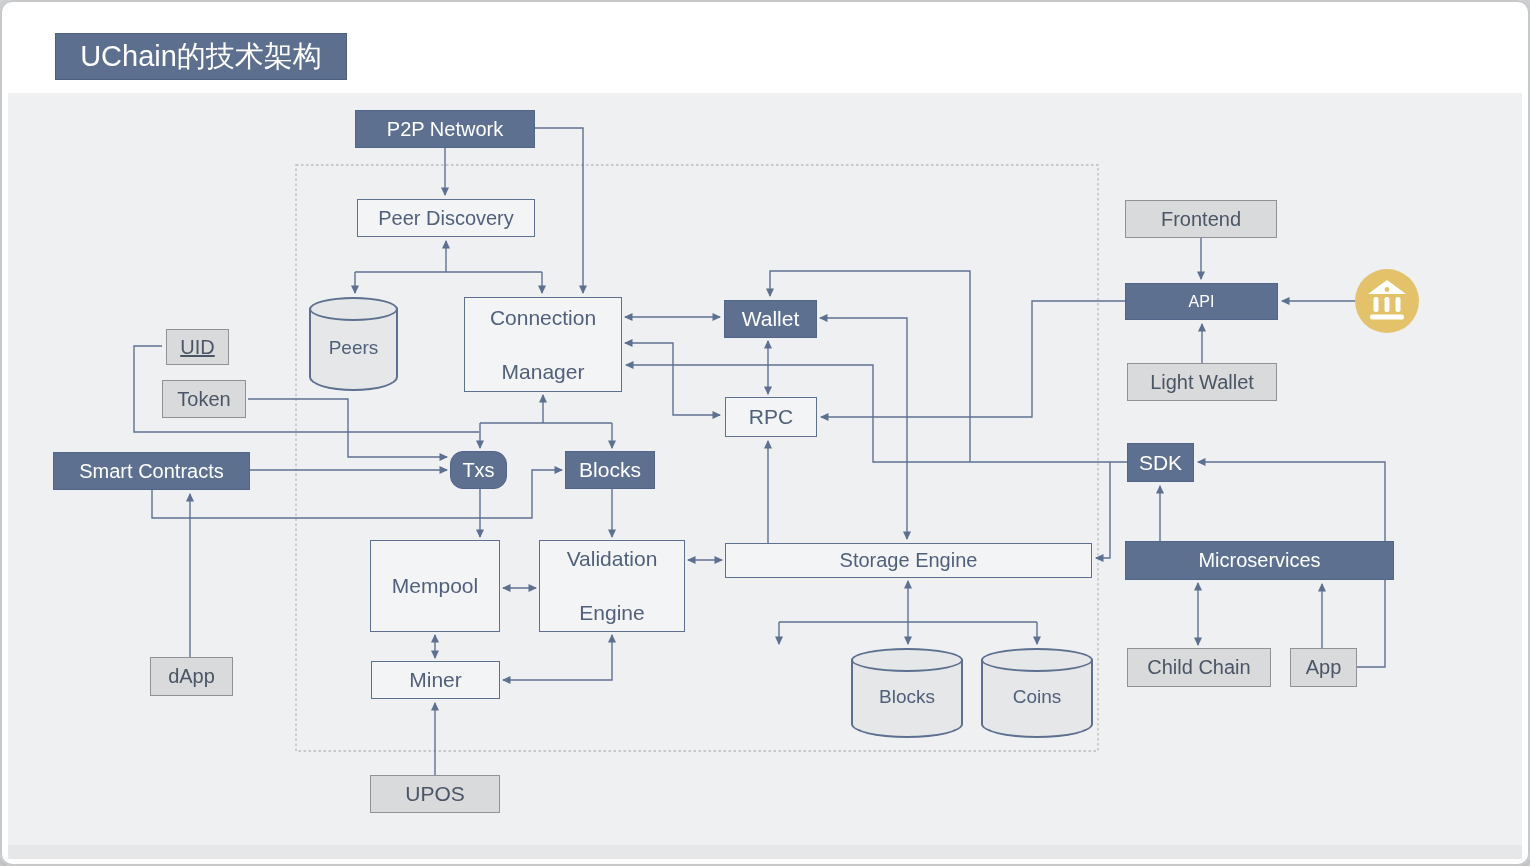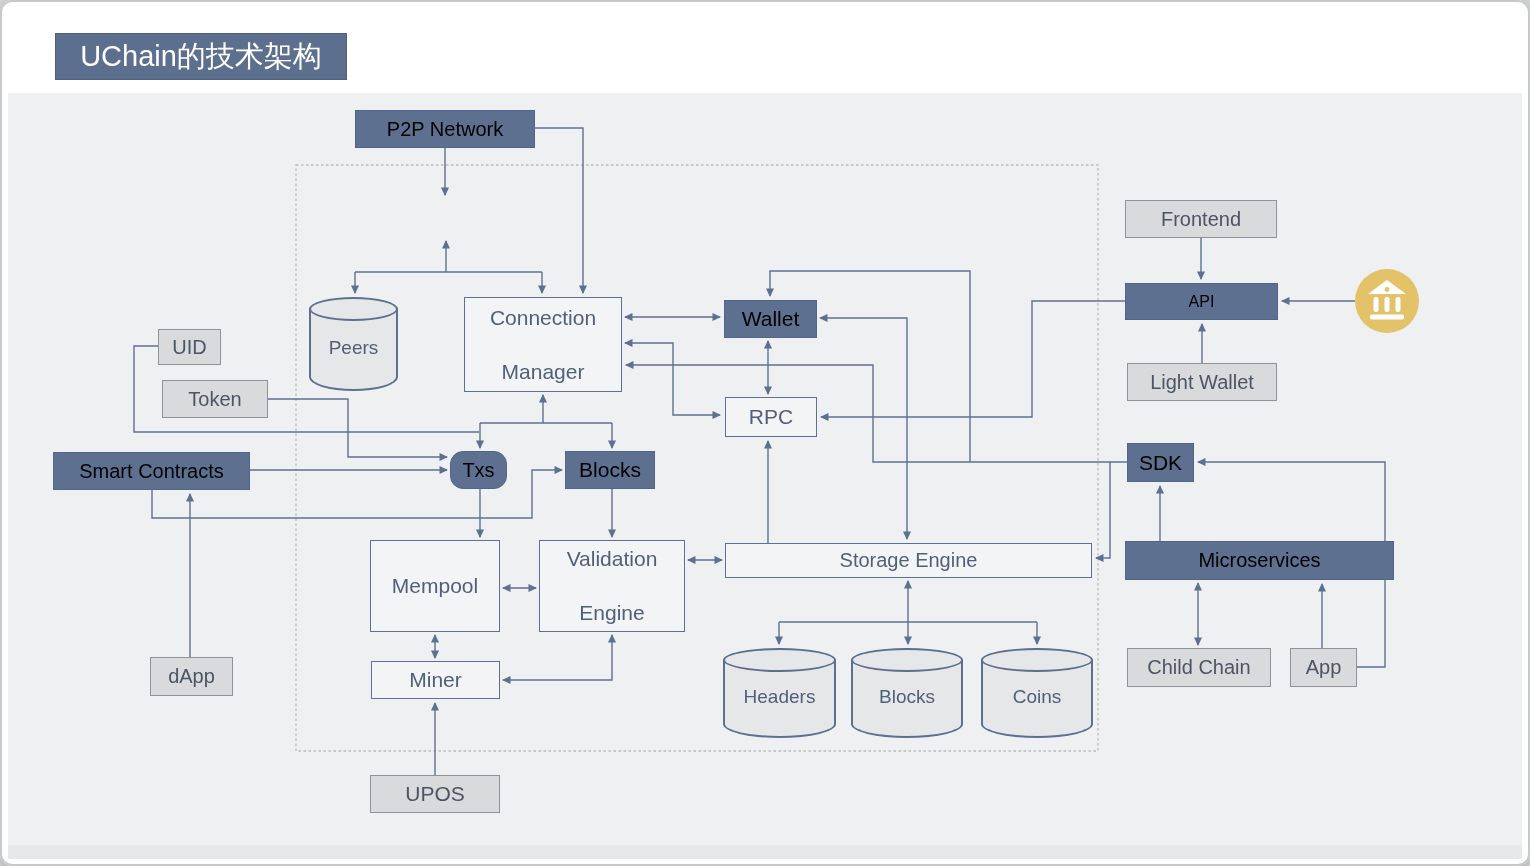--- a/index.html
+++ b/index.html
@@ -10,21 +10,21 @@
   html,body{margin:0;padding:0;background:#d7d8da;}
   body{font-family:"Liberation Sans","DejaVu Sans",sans-serif;}
   #stage{position:relative;width:1530px;height:866px;background:#fff;
          border-radius:12px;box-shadow:0 0 0 2px #c6c8ca inset, 0 2px 8px rgba(0,0,0,.25);
          overflow:hidden;}
   #canvas{position:absolute;left:8px;top:93px;width:1514px;height:752px;
           background:var(--canvas);}
   #bottomstrip{position:absolute;left:8px;top:845px;width:1514px;height:14px;background:#e6e7e9;}
   .node{position:absolute;display:flex;align-items:center;justify-content:center;
         text-align:center;font-size:20px;box-sizing:border-box;white-space:nowrap;}
-  .dark{background:var(--slate);color:#000000;border:1px solid #51648a;}
+  .dark{background:var(--slate);color:#ffffff;border:1px solid #51648a;}
   .plain{background:var(--white-fill);color:var(--slate-text);border:1.5px solid var(--slate);}
   .light{background:var(--light-fill);color:var(--dark-text);border:1.5px solid var(--light-border);}
   .tall{white-space:normal;line-height:54px;padding:0 8px;}
   #title-box{position:absolute;left:55px;top:33px;width:290px;height:45px;
      background:#5d6f8e;border:1px solid #4e5f7d;color:#fff;font-size:29px;
      display:flex;align-items:center;justify-content:center;}
   .cyl{position:absolute;}
   .cyl .cbody{position:absolute;left:0;right:0;top:11px;bottom:0;background:#e6e7e8;
      border:2px solid var(--slate);border-top:none;box-sizing:border-box;
      border-radius:0 0 50% 50% / 0 0 14px 14px;}
@@ -92,51 +92,47 @@
       <path d="M480,489 V537" marker-end="url(#ah)"></path>
       <path d="M612,489 V537" marker-end="url(#ah)"></path>
       <path d="M503,588 H536" marker-start="url(#ah)" marker-end="url(#ah)"></path>
       <path d="M435,635 V658" marker-start="url(#ah)" marker-end="url(#ah)"></path>
       <path d="M503,680 H612 V635" marker-start="url(#ah)" marker-end="url(#ah)"></path>
       <path d="M435,775 V703" marker-end="url(#ah)"></path>
     </g>
   </svg>
 
   <div class="node dark" style="left:355px;top:110px;width:180px;height:38px;">P2P Network</div>
+  <div class="node plain" style="left:357px;top:199px;width:178px;height:38px;">Peer Discovery</div>
   <div class="node plain tall" style="left:464px;top:297px;width:158px;height:95px;font-size:21px;">Connection Manager</div>
   <div class="node dark" style="left:724px;top:300px;width:93px;height:38px;font-size:21px;">Wallet</div>
   <div class="node plain" style="left:725px;top:397px;width:92px;height:40px;font-size:21px;">RPC</div>
   <div class="node light" style="left:1125px;top:200px;width:152px;height:38px;">Frontend</div>
   <div class="node dark" style="left:1125px;top:283px;width:153px;height:37px;font-size:16px;">API</div>
   <div class="node light" style="left:1127px;top:363px;width:150px;height:38px;">Light Wallet</div>
-  <div class="node light" style="left:158px;top:329px;width:63px;height:36px;">UID</div>
-  <div class="node light" style="left:162px;top:380px;width:106px;height:38px;">Token</div>
+  <div class="node light" style="left:166px;top:329px;width:63px;height:36px;text-decoration:underline;">UID</div>
+  <div class="node light" style="left:162px;top:380px;width:84px;height:38px;">Token</div>
   <div class="node dark" style="left:53px;top:452px;width:197px;height:38px;">Smart Contracts</div>
   <div class="node dark" style="left:450px;top:451px;width:57px;height:38px;border-radius:13px;">Txs</div>
   <div class="node dark" style="left:565px;top:451px;width:90px;height:38px;font-size:21px;">Blocks</div>
   <div class="node plain" style="left:370px;top:540px;width:130px;height:92px;font-size:21px;">Mempool</div>
   <div class="node plain" style="left:725px;top:543px;width:367px;height:35px;">Storage Engine</div>
   <div class="node plain tall" style="left:539px;top:540px;width:146px;height:92px;font-size:21px;">Validation Engine</div>
   <div class="node dark" style="left:1127px;top:443px;width:67px;height:39px;font-size:21px;">SDK</div>
   <div class="node dark" style="left:1125px;top:541px;width:269px;height:39px;">Microservices</div>
   <div class="node light" style="left:1127px;top:648px;width:144px;height:39px;">Child Chain</div>
   <div class="node light" style="left:1290px;top:648px;width:67px;height:39px;">App</div>
   <div class="node plain" style="left:371px;top:661px;width:129px;height:38px;font-size:21px;">Miner</div>
   <div class="node light" style="left:150px;top:657px;width:83px;height:39px;">dApp</div>
   <div class="node light" style="left:370px;top:775px;width:130px;height:38px;font-size:21px;">UPOS</div>
 
   <div class="cyl" style="left:309px;top:297px;width:89px;height:94px;">
     <div class="cbody"></div>
       <div class="ctop"></div>
     <div class="clabel">Peers</div>
-  </div>
-  <div class="cyl" style="left:723px;top:648px;width:113px;height:90px;">
-    <div class="cbody"></div>
-      <div class="ctop"></div>
-    <div class="clabel">Headers</div>
   </div>
   <div class="cyl" style="left:851px;top:648px;width:112px;height:90px;">
     <div class="cbody"></div>
       <div class="ctop"></div>
     <div class="clabel">Blocks</div>
   </div>
   <div class="cyl" style="left:981px;top:648px;width:112px;height:90px;">
     <div class="cbody"></div>
       <div class="ctop"></div>
     <div class="clabel">Coins</div>

